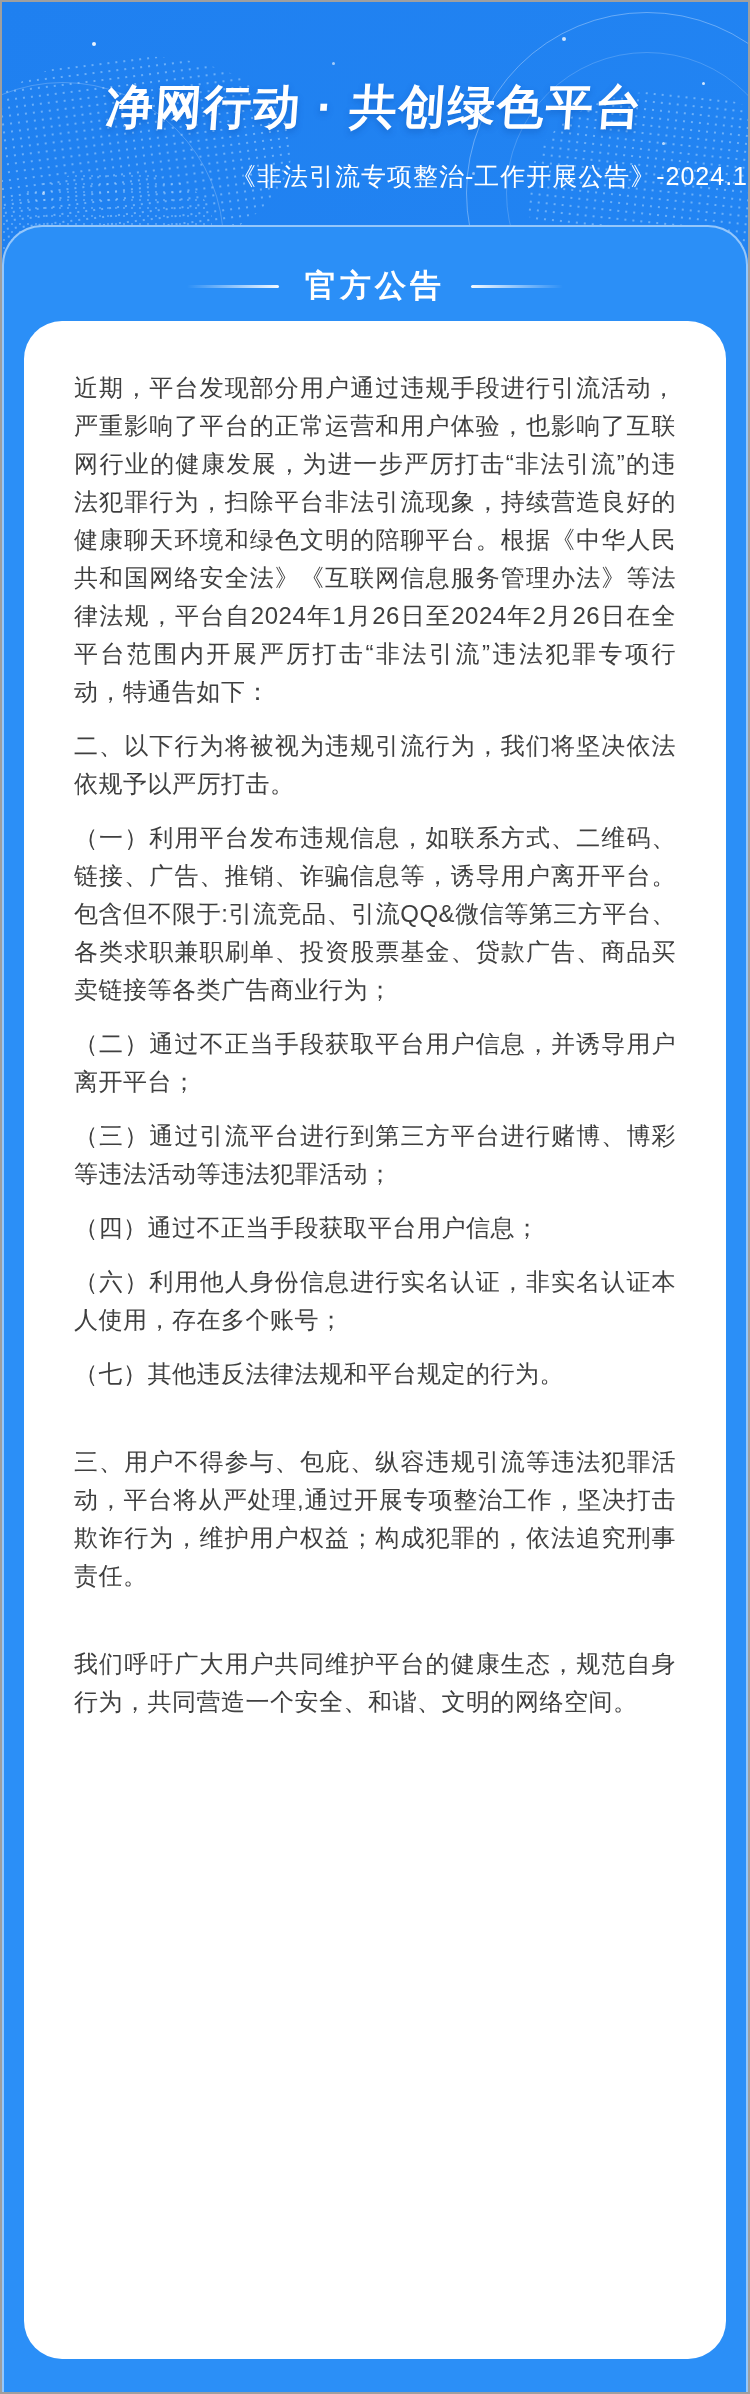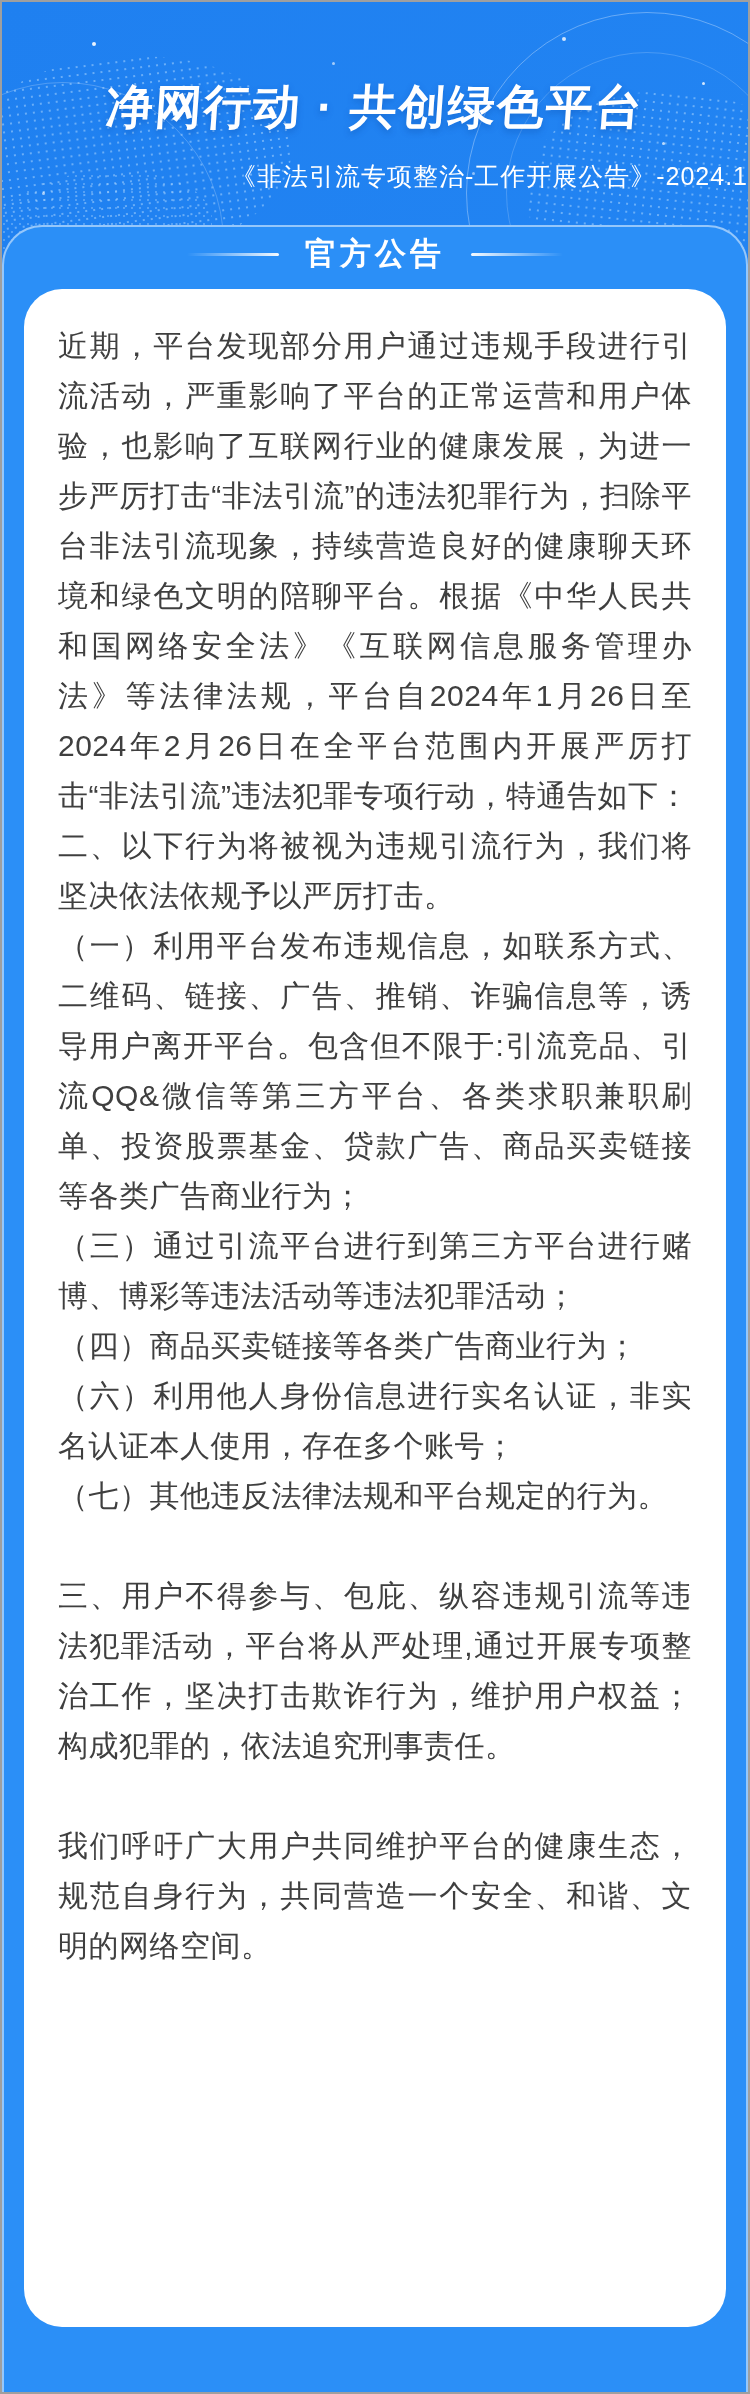--- a/index.html
+++ b/index.html
@@ -55,40 +55,40 @@
     position:absolute;top:223px;left:0;right:0;bottom:0;z-index:3;
     box-sizing:border-box;
     background:#2b8ff7;
     border:2px solid rgba(255,255,255,.5);
     border-bottom:none;
     border-radius:40px 40px 0 0;
   }
   
   .badge{
     display:flex;align-items:center;justify-content:center;
-    gap:26px;padding-top:0;height:54px;
+    gap:26px;padding-top:32px;height:54px;
   }
   .badge-line{width:92px;height:3px;border-radius:2px;}
   .badge-line.l{background:linear-gradient(90deg,rgba(255,255,255,0),rgba(255,255,255,.95));}
   .badge-line.r{background:linear-gradient(270deg,rgba(255,255,255,0),rgba(255,255,255,.95));}
   .badge-text{font-size:31px;font-weight:bold;color:#ffffff;letter-spacing:4px;}
   
   .card{
     box-sizing:border-box;
     margin:8px 20px 0;
     height:2038px;
     background:#ffffff;
     border-radius:38px;
     padding:32px 34px 0;
     overflow:hidden;
   }
   .para{
-    font-size:30px;line-height:50px;color:#3f3f3f;
+    font-size:24px;line-height:38px;color:#3f3f3f;
     text-align:justify;letter-spacing:.5px;
-    margin:0;
+    margin:16px;
   }
   .para.gap{margin-top:50px;}
 </style>
 </head>
 <body>
 
 <div class="page">
 
   <div class="header">
     <div class="globe-ring rg"></div>
@@ -115,22 +115,23 @@
       <span class="badge-line l"></span>
       <span class="badge-text">官方公告</span>
       <span class="badge-line r"></span>
     </div>
 
     <div class="card">
       <div id="notice-body">
           <p class="para">近期，平台发现部分用户通过违规手段进行引流活动，严重影响了平台的正常运营和用户体验，也影响了互联网行业的健康发展，为进一步严厉打击“非法引流”的违法犯罪行为，扫除平台非法引流现象，持续营造良好的健康聊天环境和绿色文明的陪聊平台。根据《中华人民共和国网络安全法》《互联网信息服务管理办法》等法律法规，平台自2024年1月26日至2024年2月26日在全平台范围内开展严厉打击“非法引流”违法犯罪专项行动，特通告如下：</p>
           <p class="para">二、以下行为将被视为违规引流行为，我们将坚决依法依规予以严厉打击。</p>
           <p class="para">（一）利用平台发布违规信息，如联系方式、二维码、链接、广告、推销、诈骗信息等，诱导用户离开平台。包含但不限于:引流竞品、引流QQ&amp;微信等第三方平台、各类求职兼职刷单、投资股票基金、贷款广告、商品买卖链接等各类广告商业行为；</p>
+          <p class="para">（二）通过不正当手段获取平台用户信息，并诱导用户离开平台；</p>
           <p class="para">（三）通过引流平台进行到第三方平台进行赌博、博彩等违法活动等违法犯罪活动；</p>
-          <p class="para">（四）商品买卖链接等各类广告商业行为；</p>
+          <p class="para">（四）通过不正当手段获取平台用户信息；</p>
           <p class="para">（六）利用他人身份信息进行实名认证，非实名认证本人使用，存在多个账号；</p>
           <p class="para">（七）其他违反法律法规和平台规定的行为。</p>
           <p class="para gap">三、用户不得参与、包庇、纵容违规引流等违法犯罪活动，平台将从严处理,通过开展专项整治工作，坚决打击欺诈行为，维护用户权益；构成犯罪的，依法追究刑事责任。</p>
           <p class="para gap">我们呼吁广大用户共同维护平台的健康生态，规范自身行为，共同营造一个安全、和谐、文明的网络空间。</p>
         </div>
     </div>
   </div>
 
 </div>
 

